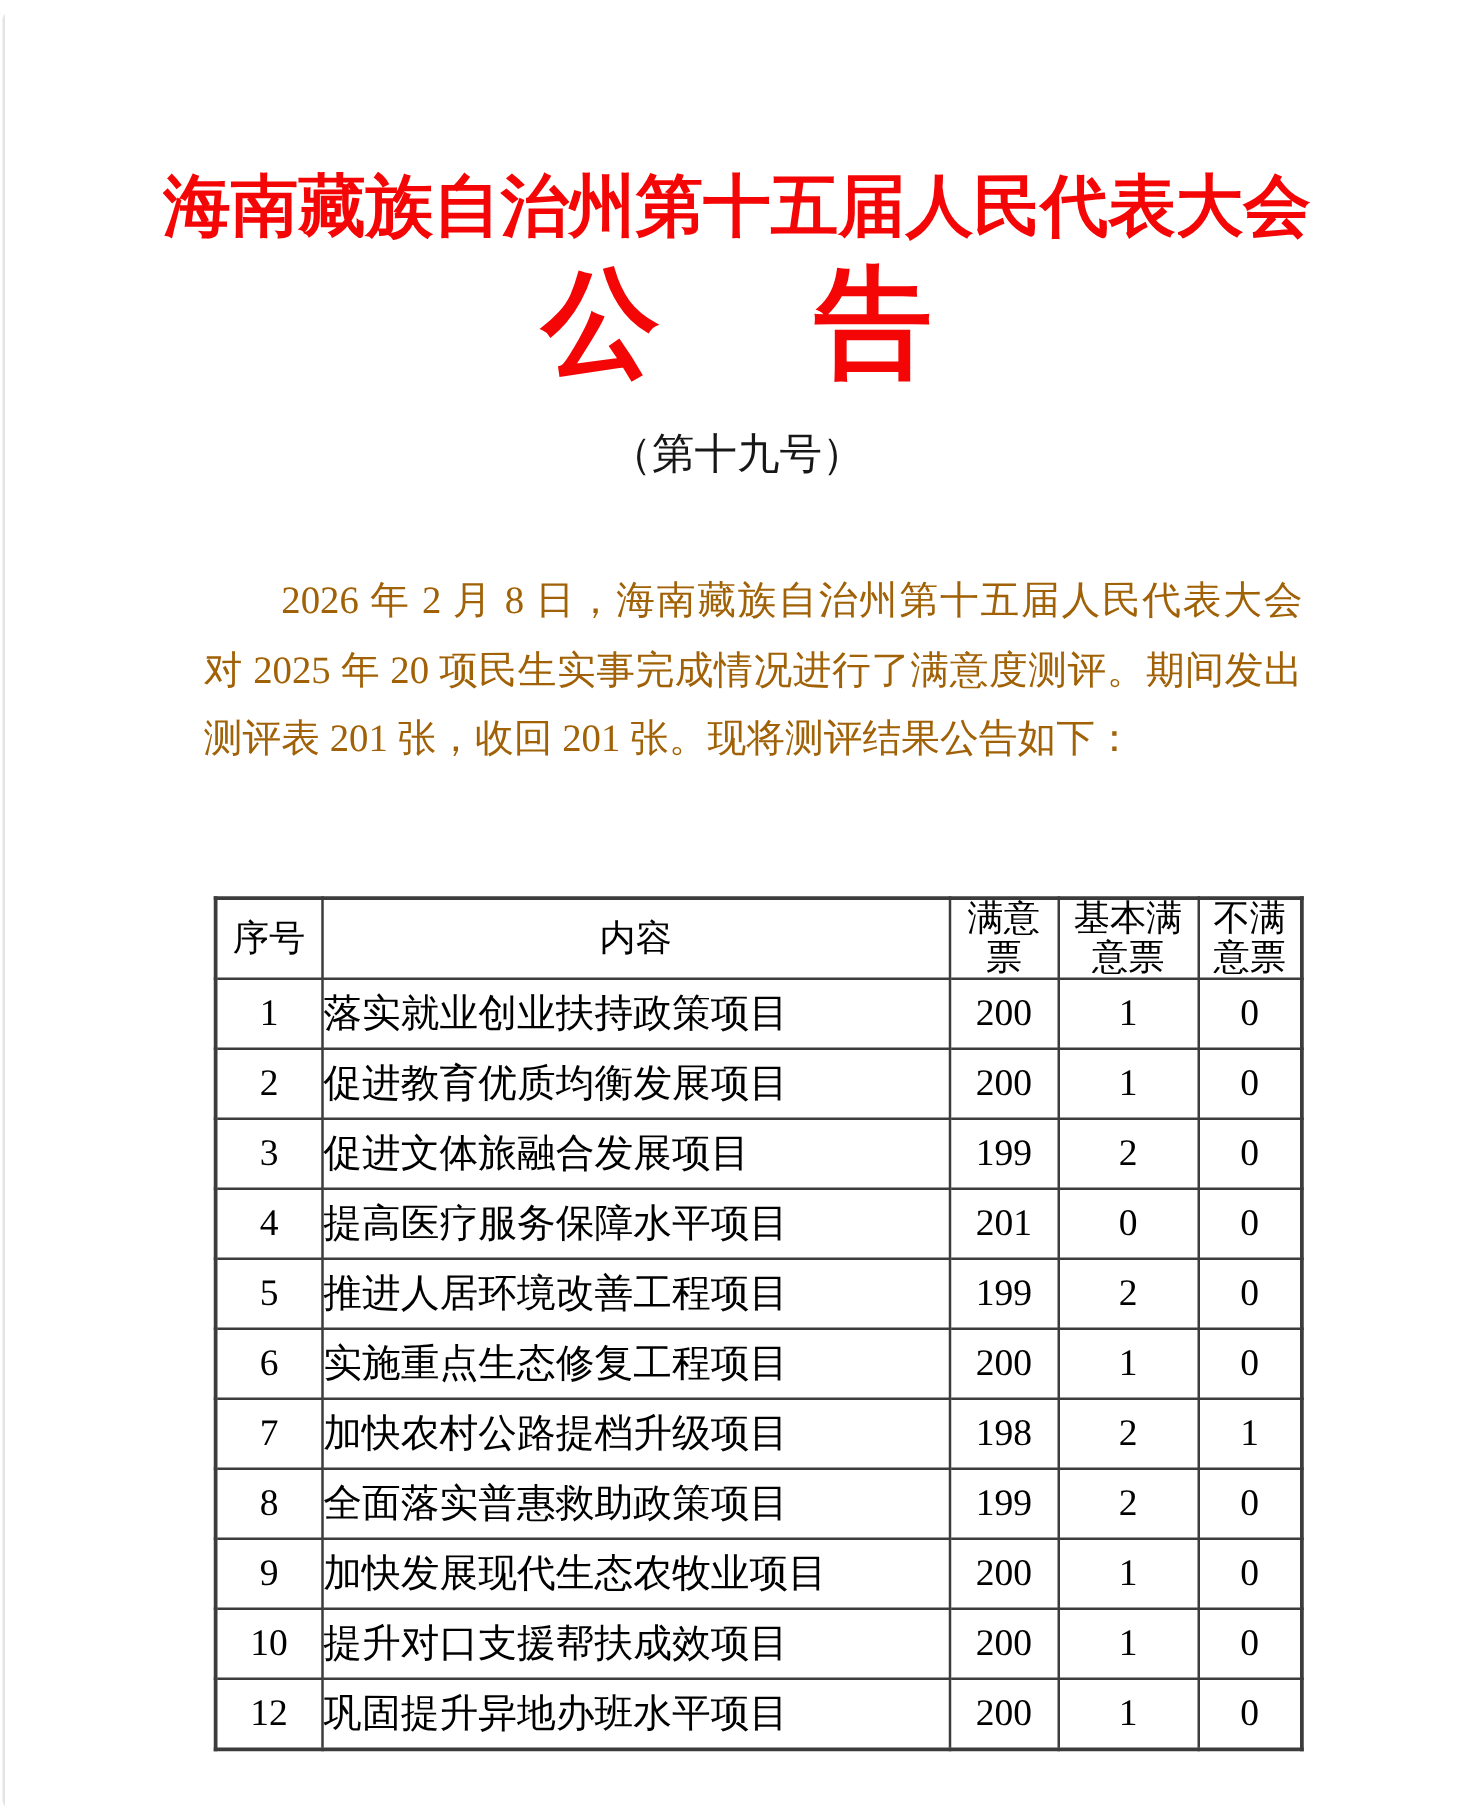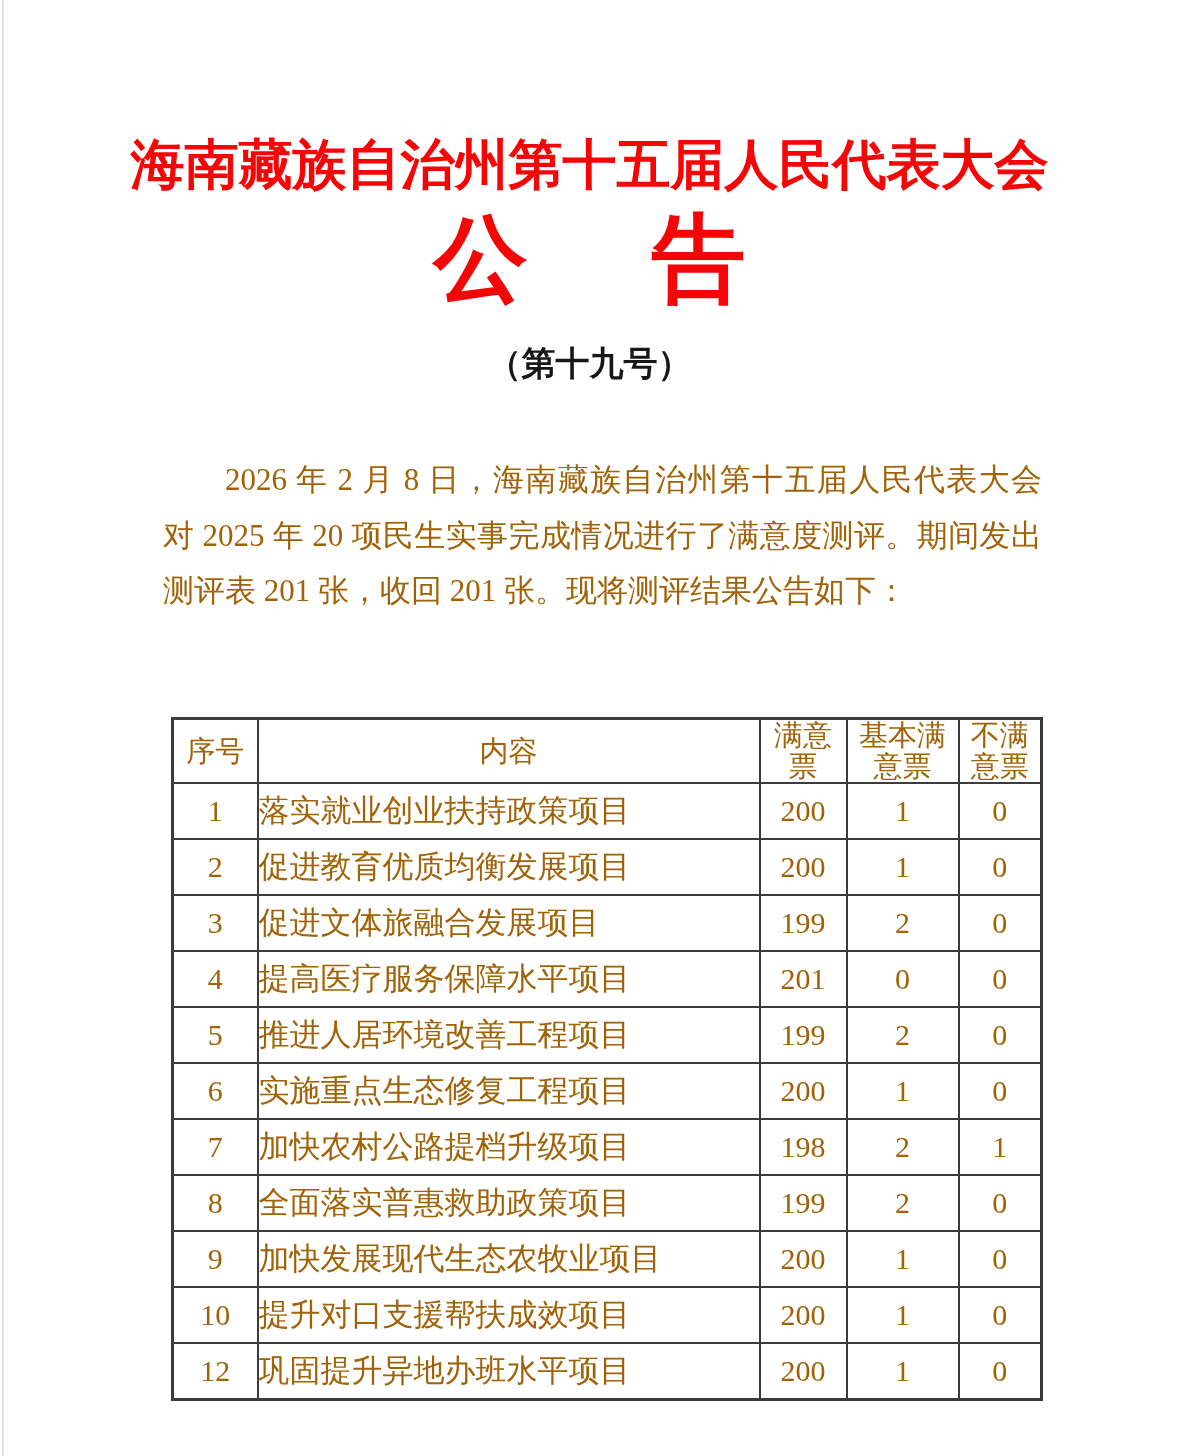--- a/index.html
+++ b/index.html
@@ -3,20 +3,21 @@
 <meta charset="utf-8">
 <style>
   html,body { margin:0; padding:0; background:#ffffff; }
   .page {
     position:relative;
     width:1179px; height:1456px;
     background:#ffffff;
     overflow:hidden;
     font-family:"Liberation Serif","DejaVu Serif",serif;
     color:#1b1b1b;
+    border-radius:24px;
   }
   .page-edge {
     position:absolute; left:2px; top:0; width:2px; height:100%;
     background:#e4e4e4;
   }
   .title1 {
     position:absolute; top:136px; left:0; width:100%;
     text-align:center;
     font-size:54px; font-weight:bold; line-height:1.08;
     color:var(--title-red,#f40606);
@@ -24,41 +25,41 @@
   }
   .title2 {
     position:absolute; top:210px; left:0; width:100%;
     display:flex; justify-content:center; gap:124px;
     font-size:94px; font-weight:bold; line-height:1.05;
     color:var(--title-red,#f40606);
   }
   .docnum {
     position:absolute; top:343px; left:0; width:100%;
     text-align:center;
-    font-size:34px; font-weight:bold; line-height:1.25;
+    font-size:34px; font-weight:normal; line-height:1.25;
     color:#171717;
   }
   .para {
     position:absolute; left:163px; top:452px; width:879px;
     font-size:31px; line-height:55.5px;
     color:#a16207;
   }
   .para .pline {
     text-align:justify;
     text-align-last:justify;
     height:55.5px; overflow:hidden;
   }
   .para .pline.first { text-indent:62px; }
   .para .pline.last { text-align-last:left; }
   table.vtable {
     position:absolute; left:171px; top:717px;
     width:869px;
     border-collapse:collapse; table-layout:fixed;
     font-size:31px;
-    color:#a16207;
+    color:#000000;
   }
   .vtable th, .vtable td {
     border:2px solid var(--table-border,#3c3c3c);
     vertical-align:middle;
     padding:0;
   }
   .vtable { border:3px solid var(--table-border,#3c3c3c); }
   .vtable thead tr { height:64px; }
   .vtable thead th {
     font-weight:normal; font-size:29px; line-height:31px;

